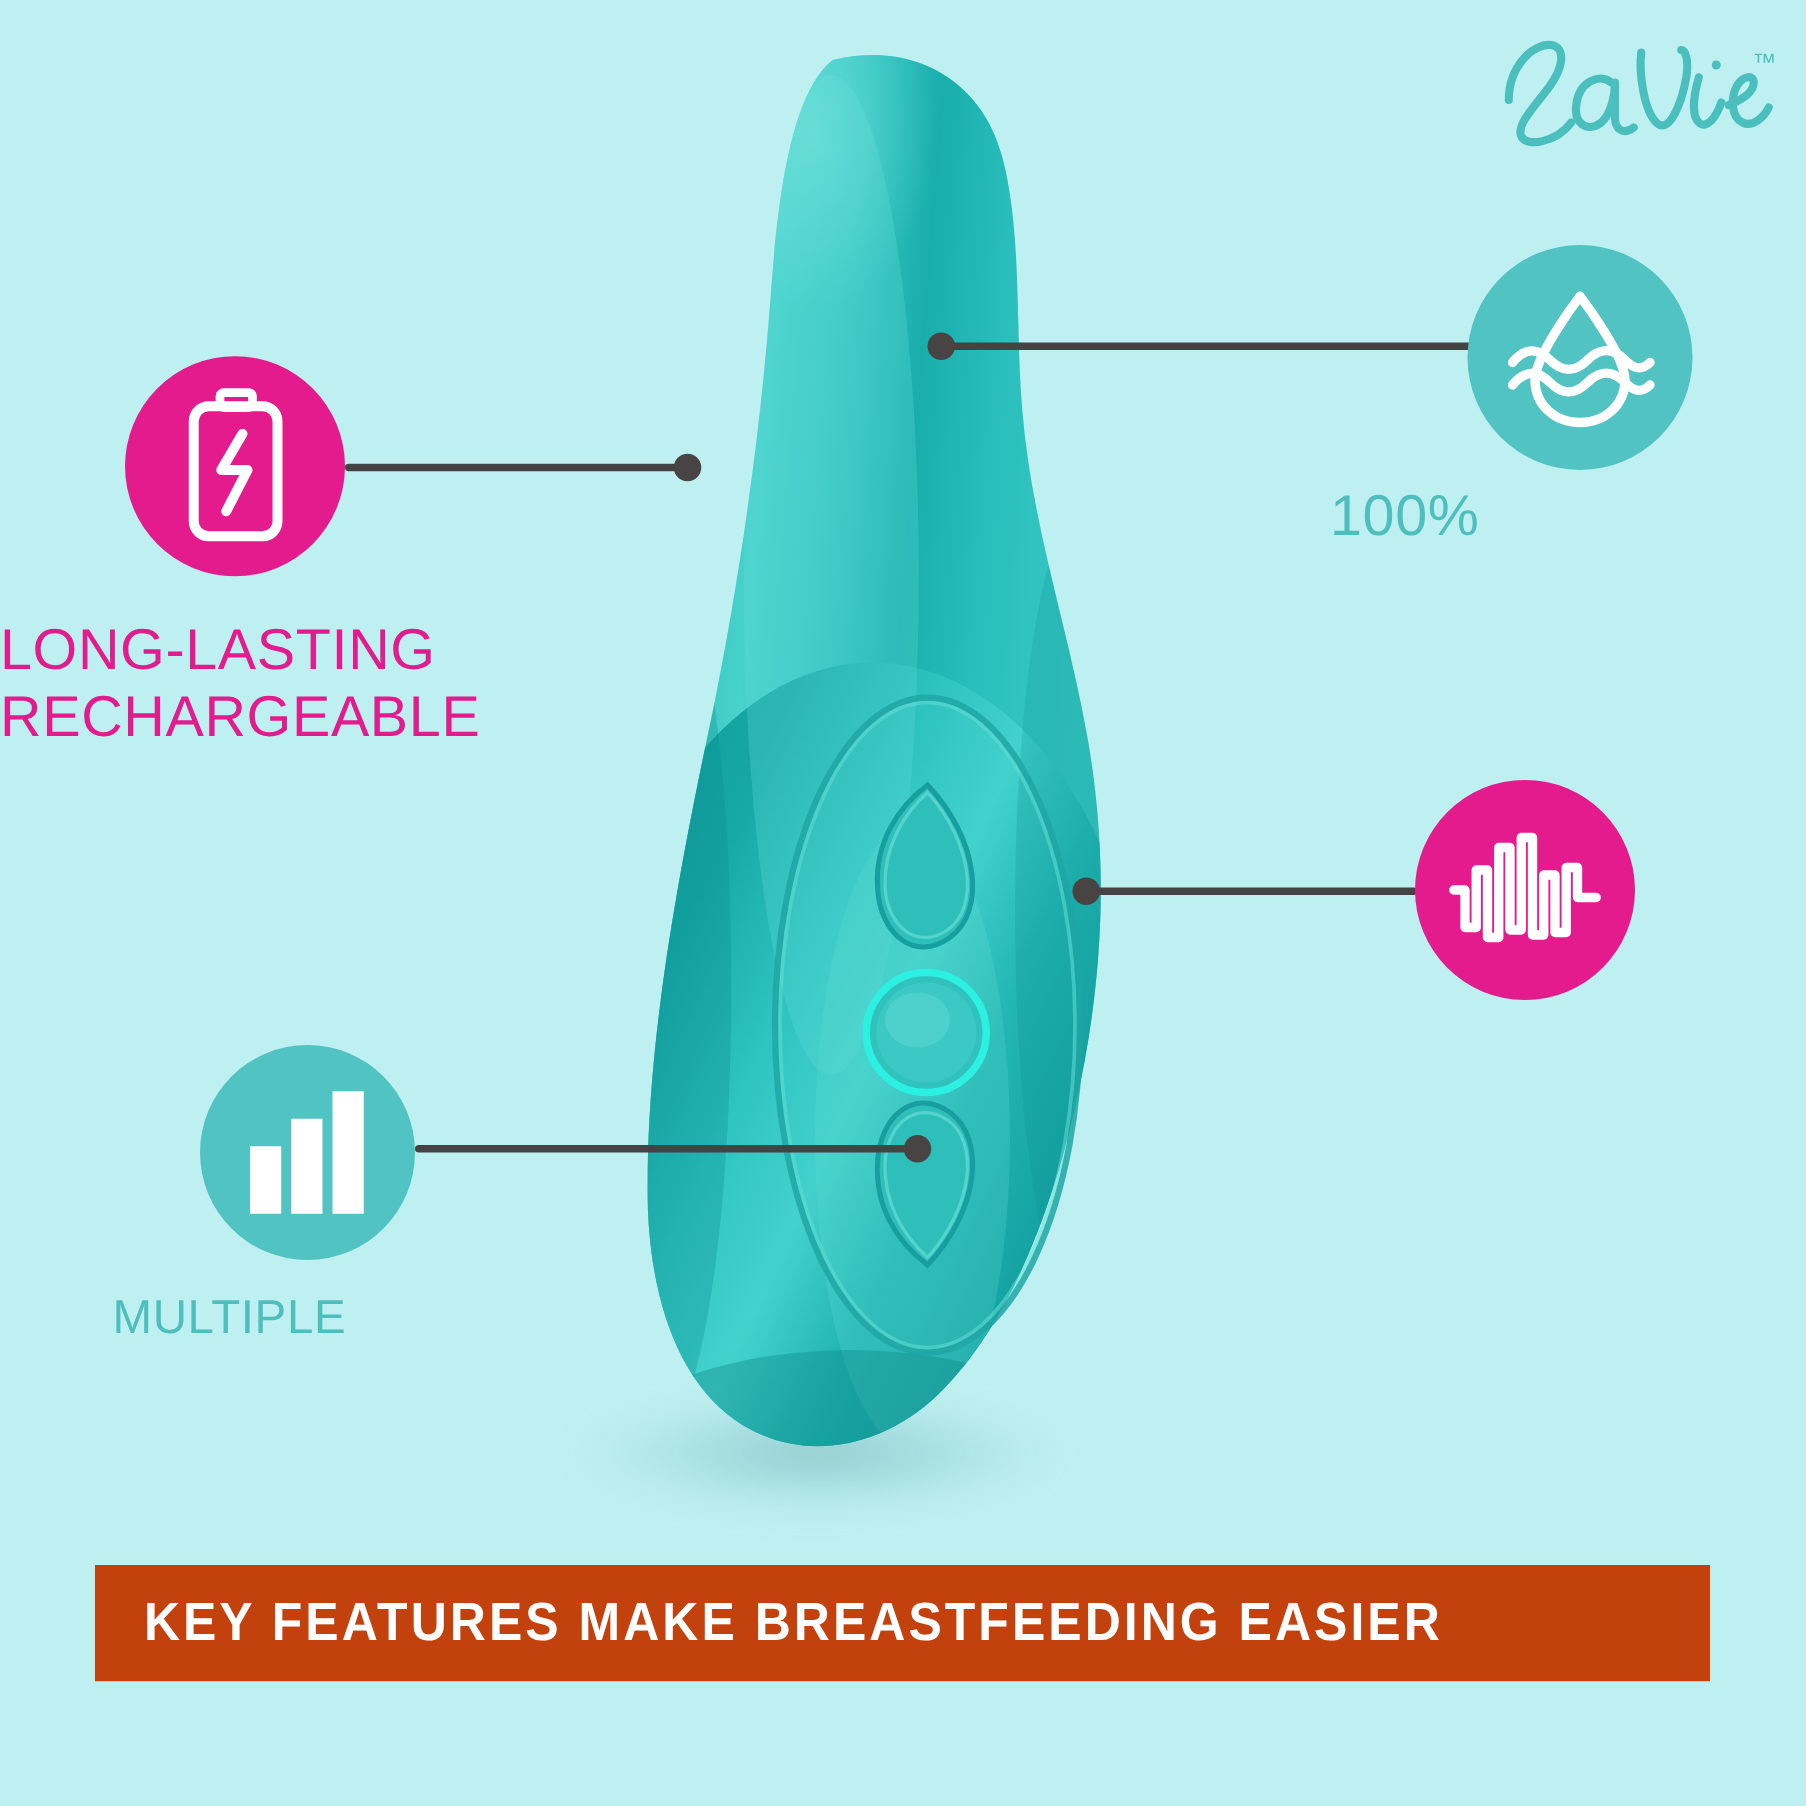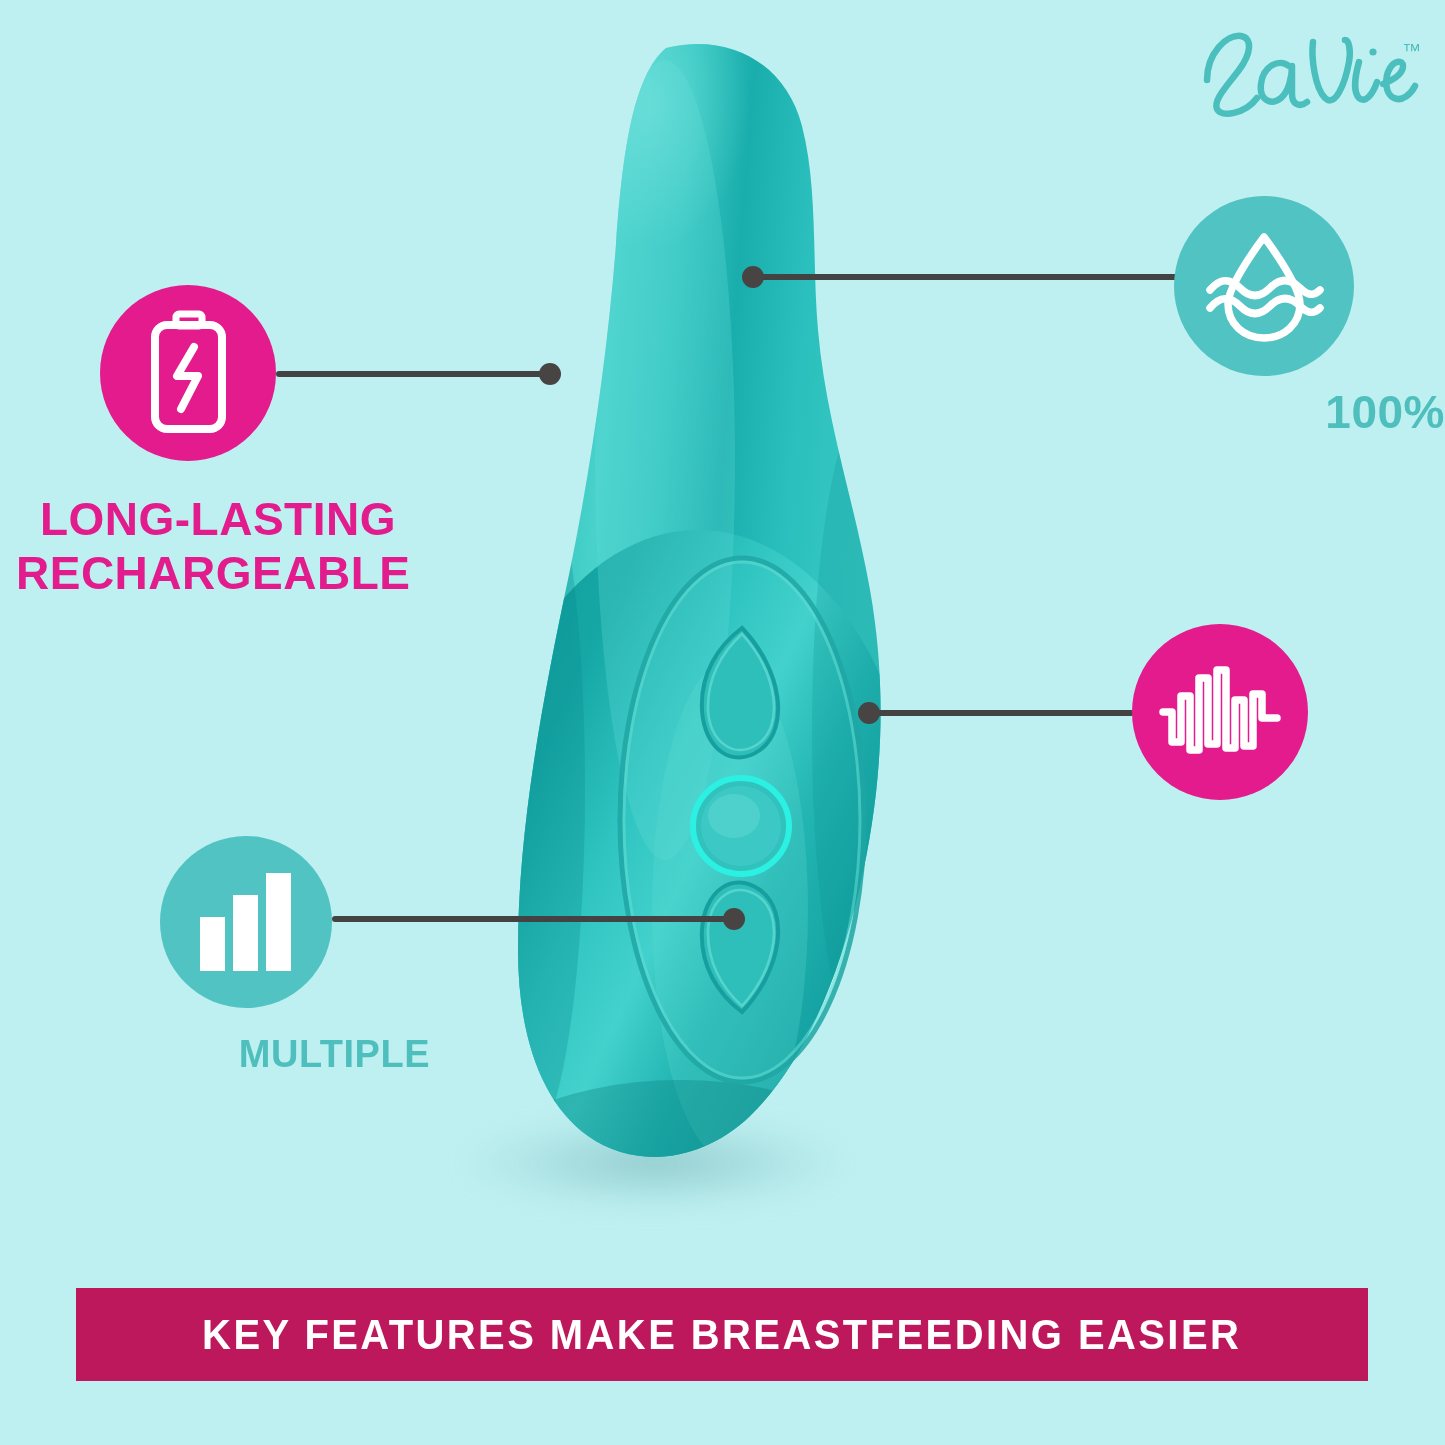--- a/index.html
+++ b/index.html
@@ -60,50 +60,49 @@
     display: flex;
     align-items: center;
     justify-content: center;
   }
   .circle-pink { background: #e41b8c; }
   .circle-teal { background: #51c3c2; }
 
   
   .feature-label {
     position: absolute;
-    text-align: right;
+    text-align: left;
     font-family: "Liberation Sans", sans-serif;
-    font-weight: bold;
+    font-weight: normal;
     letter-spacing: 0.5px;
     line-height: 1.18;
     text-transform: uppercase;
   }
-  .label-pink { color: #e21c8d; margin-left: 16px; }
+  .label-pink { color: #e21c8d; }
   .label-teal { color: #4fbfbe; }
 
   
   .leader { position: absolute; background: #434343; height: 6px; border-radius: 3px; }
   .leader-dot {
     position: absolute;
     width: 22px; height: 22px;
     background: #494444;
     border-radius: 50%;
   }
 
   
   #bottom-banner {
     position: absolute;
     left: 76px;
-    top: 1288px;
+    top: 1252px;
     width: 1292px;
     height: 93px;
-    background: #be185d;
+    background: #c2410c;
     display: flex;
     align-items: center;
-    justify-content: center;
   }
   #banner-text {
     color: #ffffff;
     font-family: "Liberation Sans Narrow", "Liberation Sans", sans-serif;
     font-weight: bold;
     font-size: 43px;
     letter-spacing: 2.6px;
     transform: scaleX(0.93);
     white-space: nowrap;
   }

